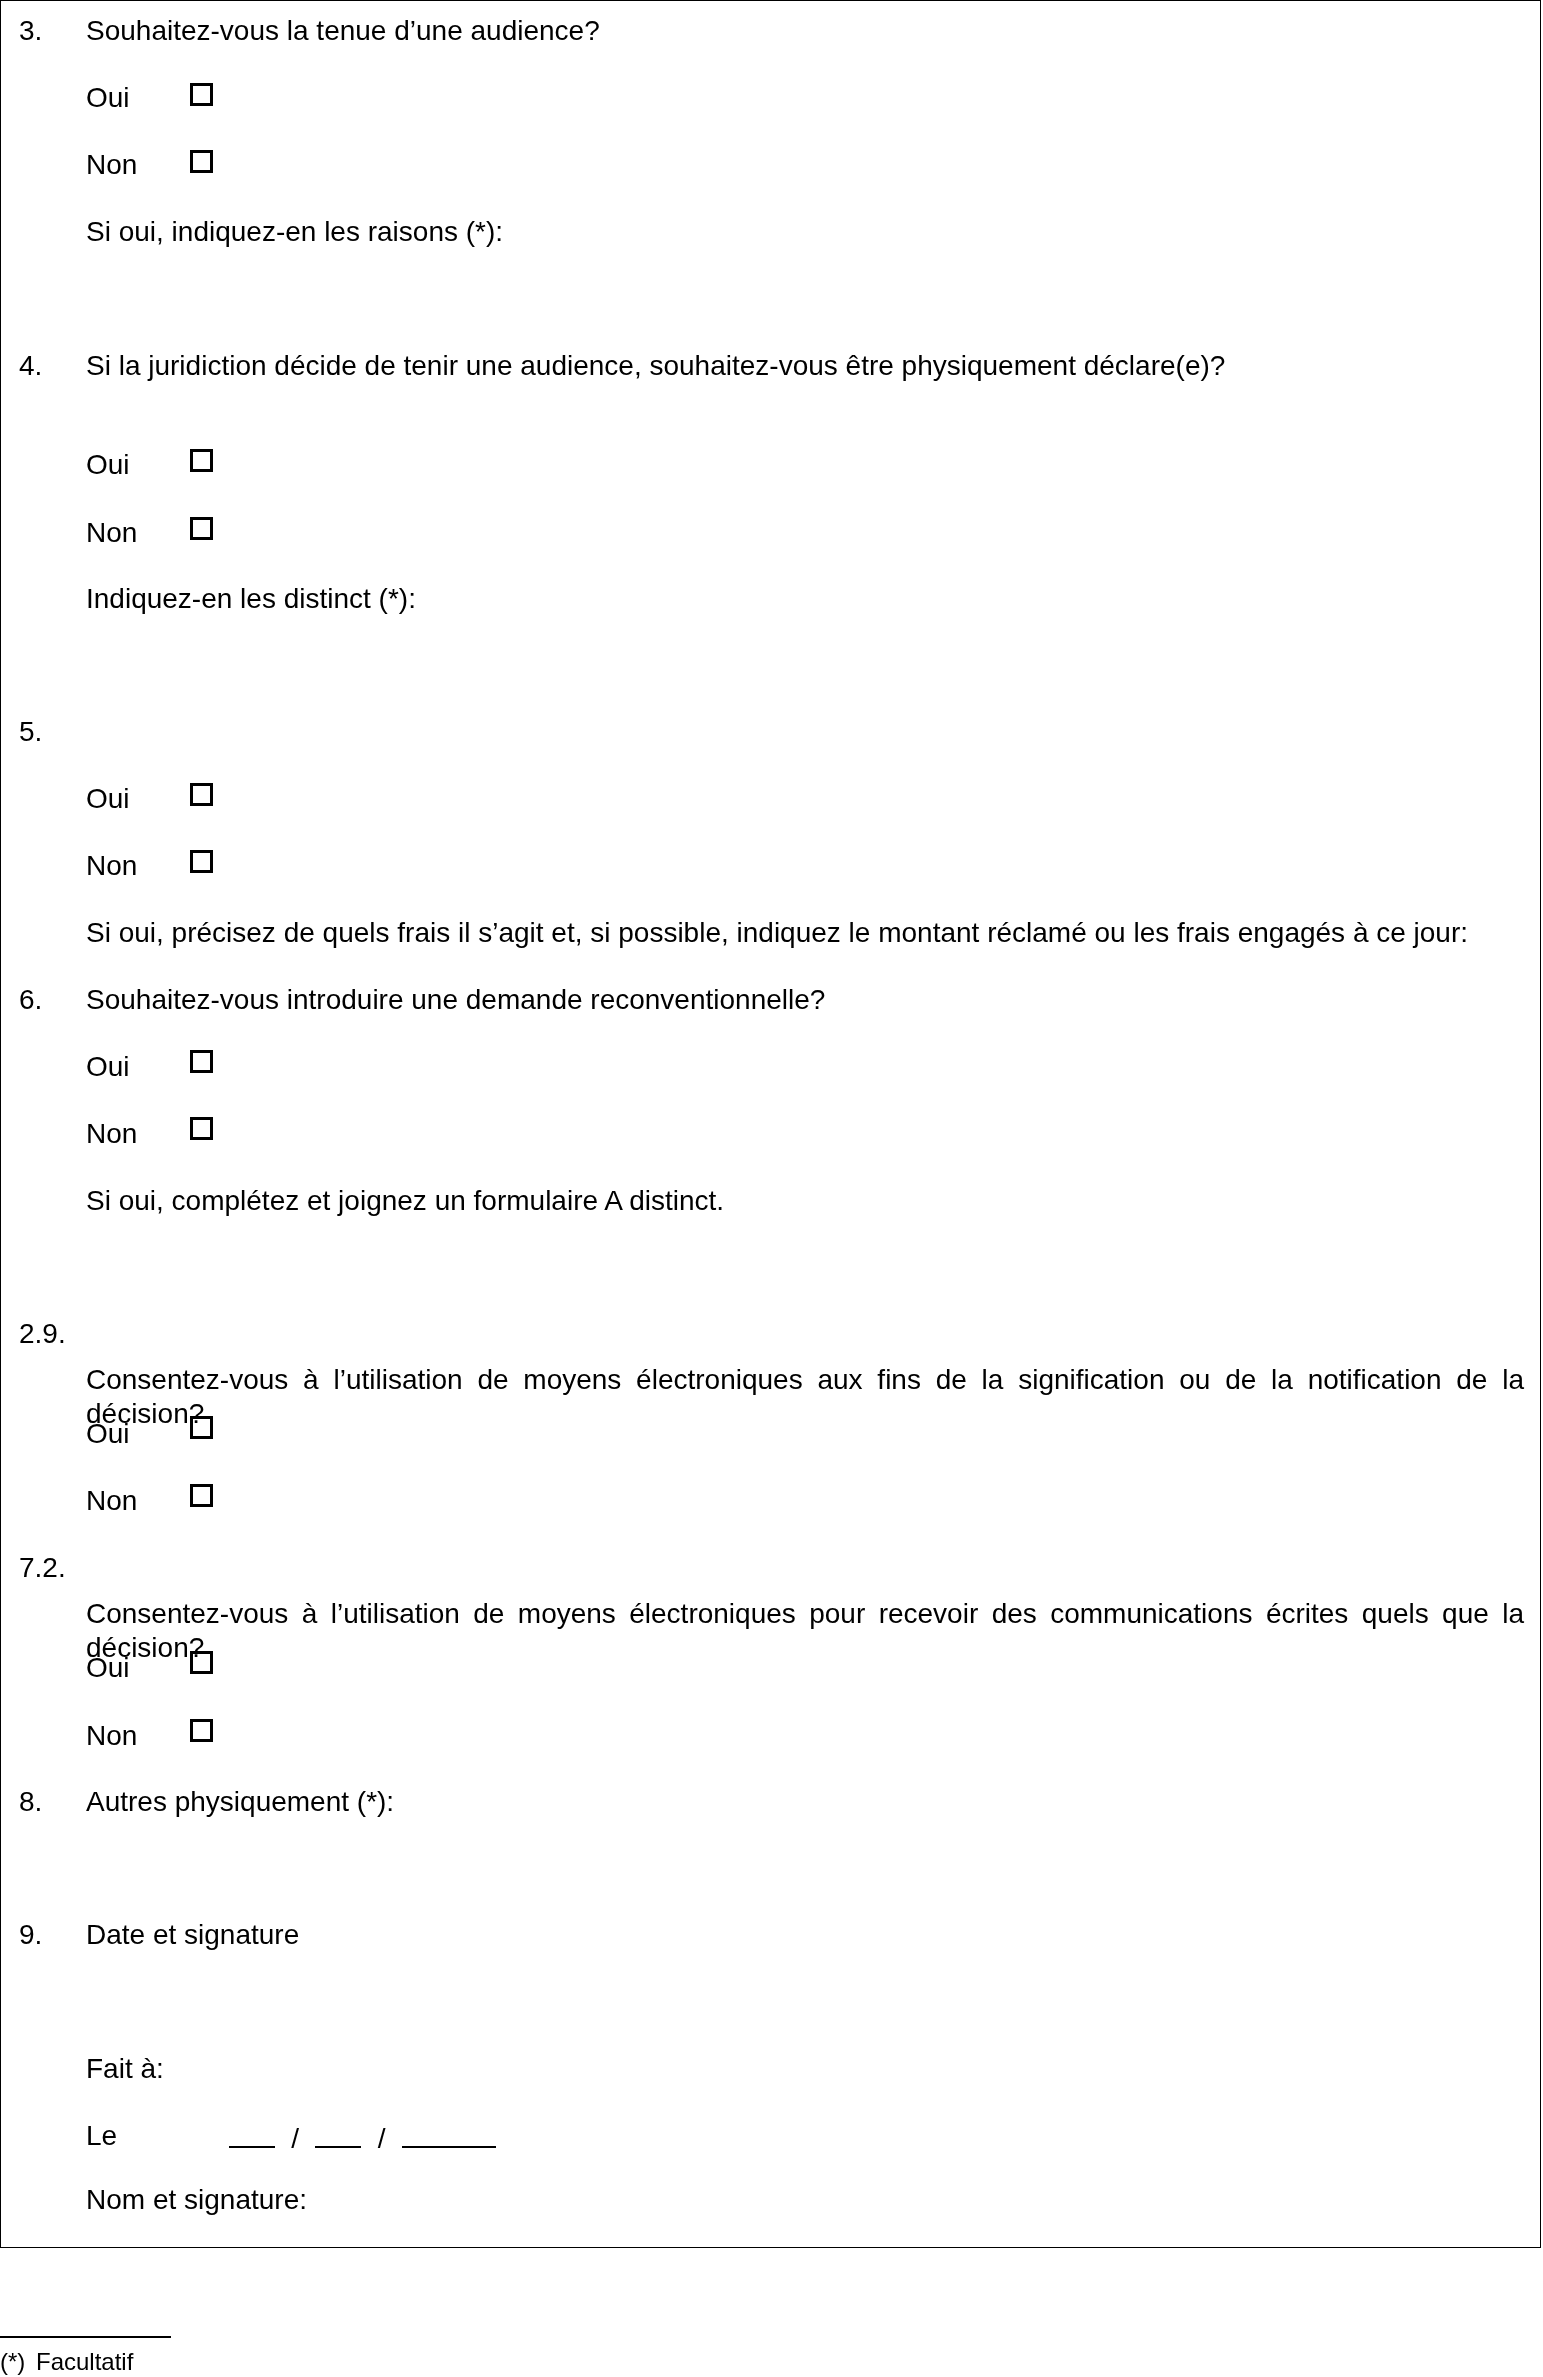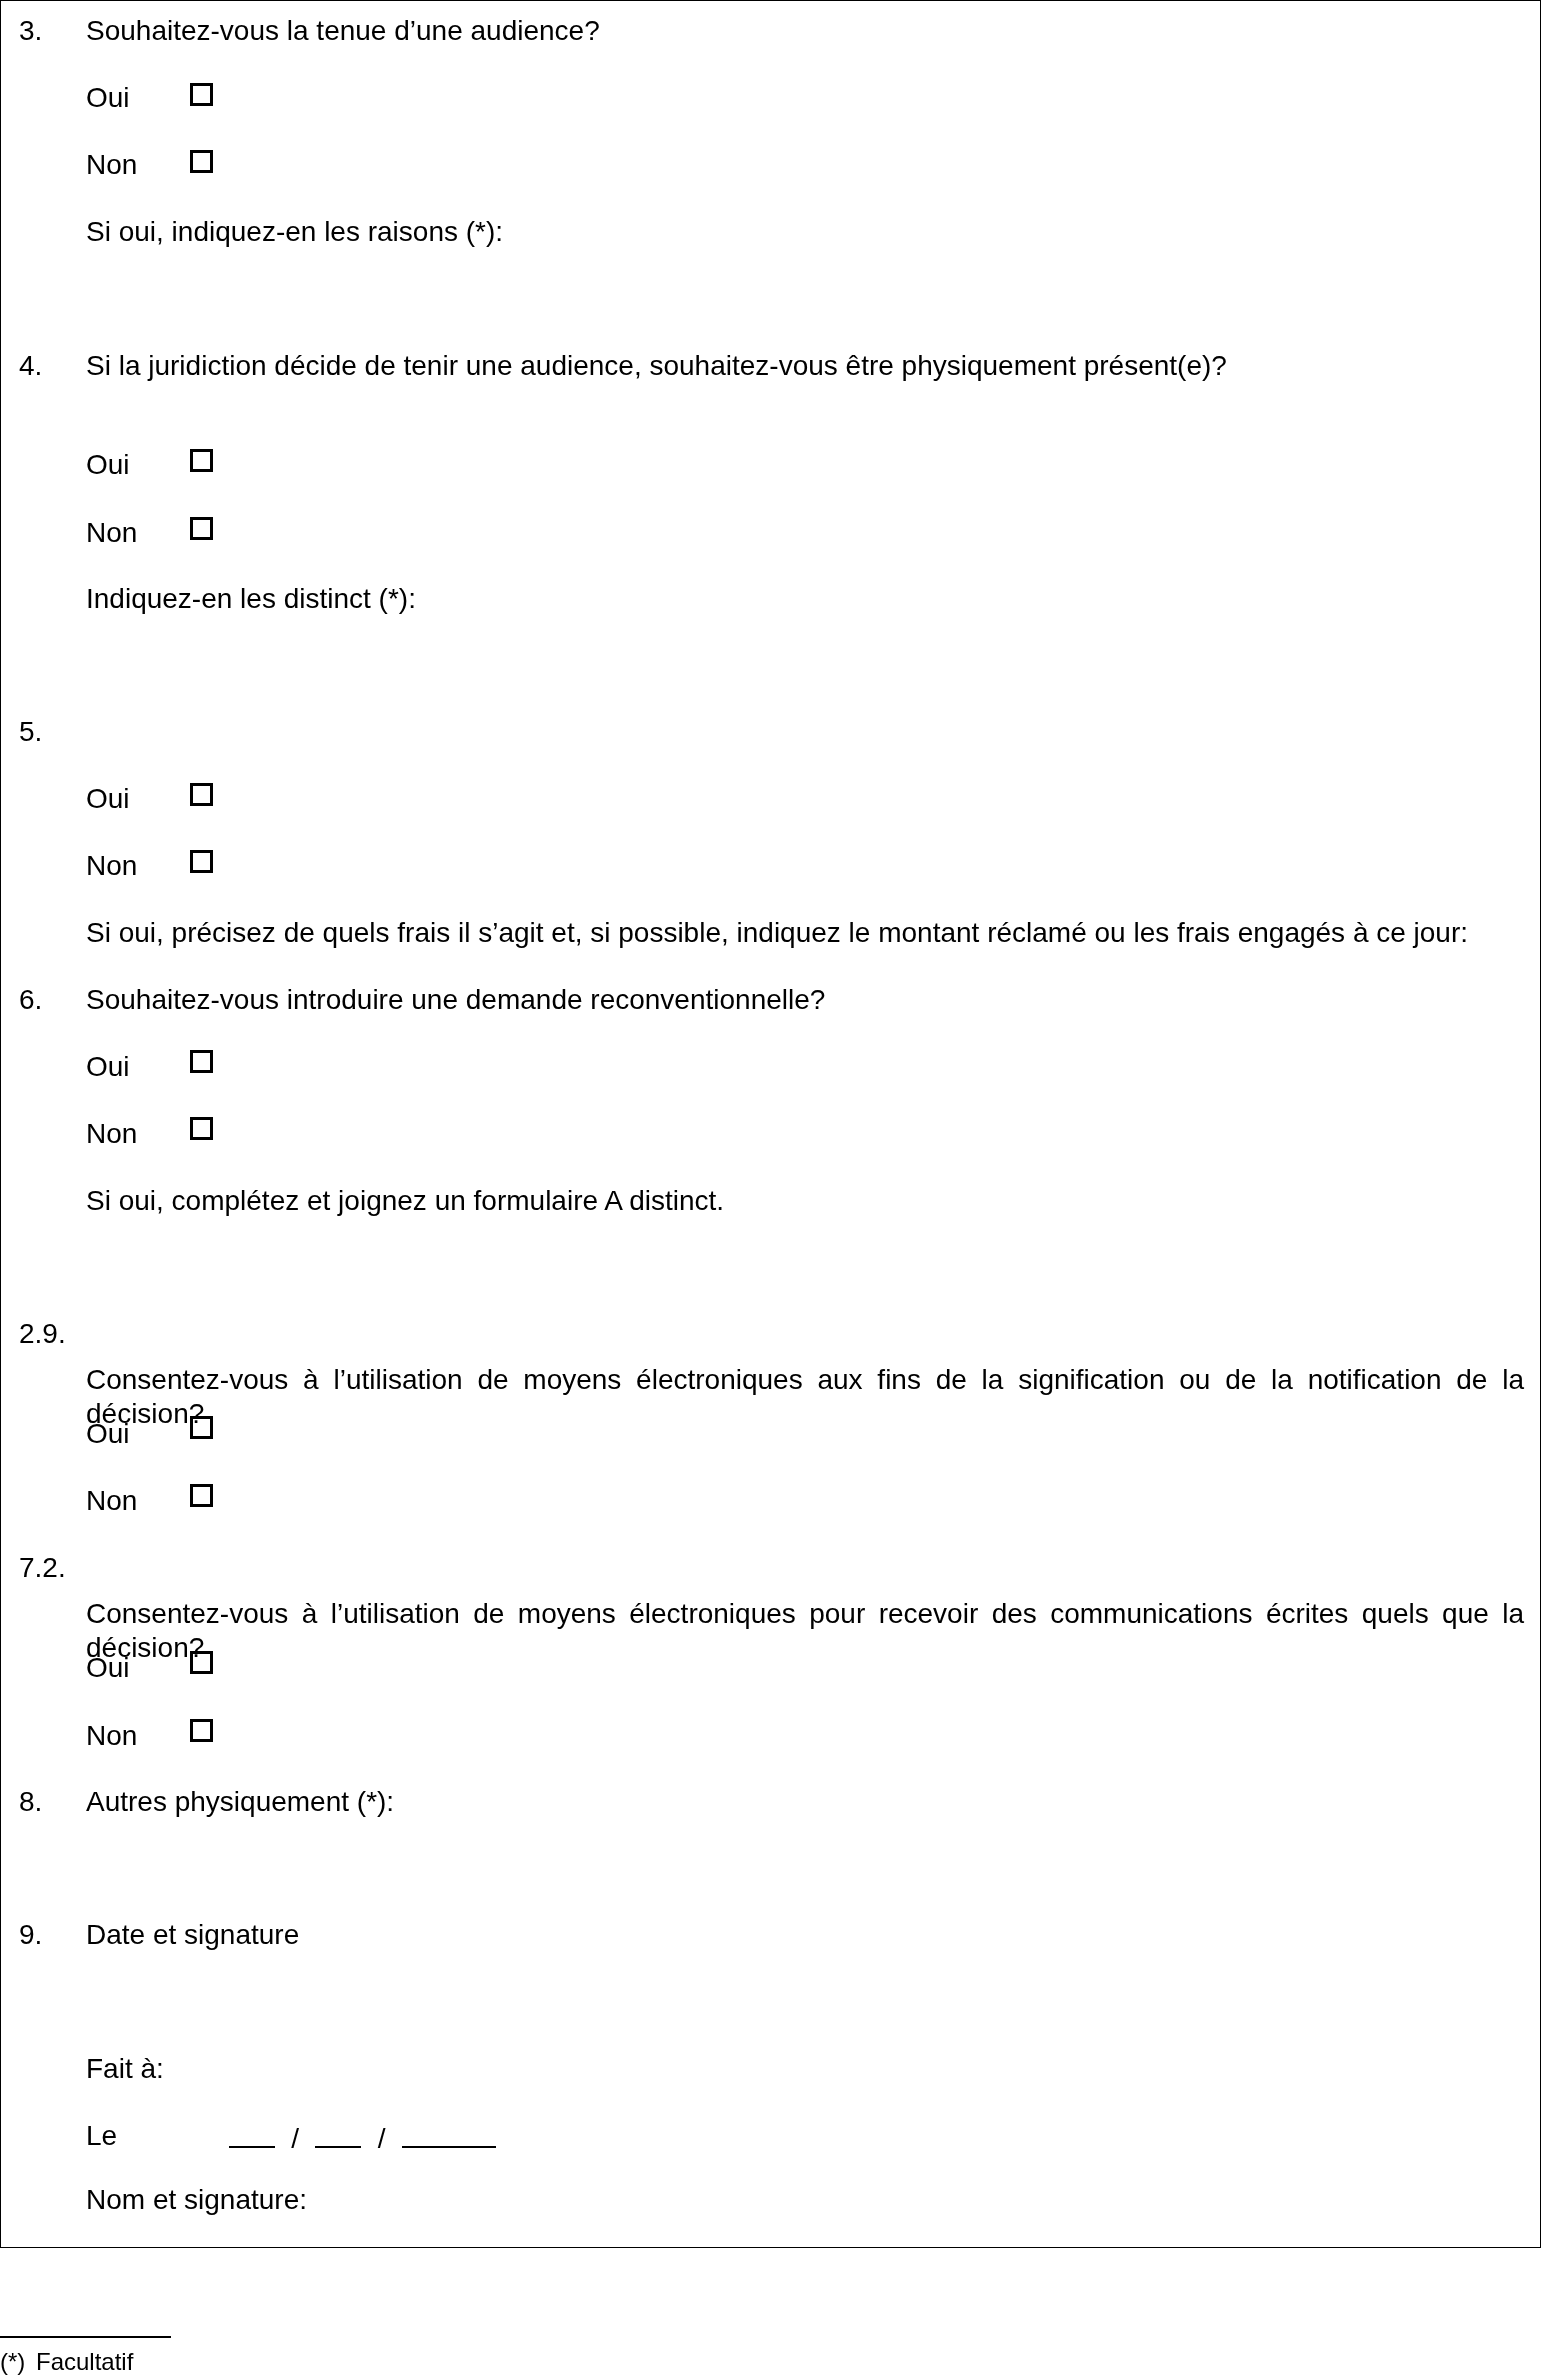--- a/index.html
+++ b/index.html
@@ -22,21 +22,21 @@
 
   <div class="abs num" style="top:13.3px">3.</div>
   <div class="abs txt" style="top:13.3px">Souhaitez-vous la tenue d’une audience?</div>
   <div class="abs txt" style="top:80px">Oui</div>
   <div class="cb" style="top:82px"></div>
   <div class="abs txt" style="top:147px">Non</div>
   <div class="cb" style="top:149px"></div>
   <div class="abs txt" style="top:214px">Si oui, indiquez-en les raisons (*):</div>
 
   <div class="abs num" style="top:348px">4.</div>
-  <div class="abs txt" style="top:348px">Si la juridiction décide de tenir une audience, souhaitez-vous être physiquement présent(e)?</div>
+  <div class="abs txt" style="top:348px">Si la juridiction décide de tenir une audience, souhaitez-vous être physiquement déclare(e)?</div>
   <div class="abs txt" style="top:447px">Oui</div>
   <div class="cb" style="top:448px"></div>
   <div class="abs txt" style="top:515px">Non</div>
   <div class="cb" style="top:516px"></div>
   <div class="abs txt" style="top:581px">Indiquez-en les distinct (*):</div>
 
   <div class="abs num" style="top:714px">5.</div>
   <div class="abs txt" style="top:781px">Oui</div>
   <div class="cb" style="top:782px"></div>
   <div class="abs txt" style="top:848px">Non</div>

